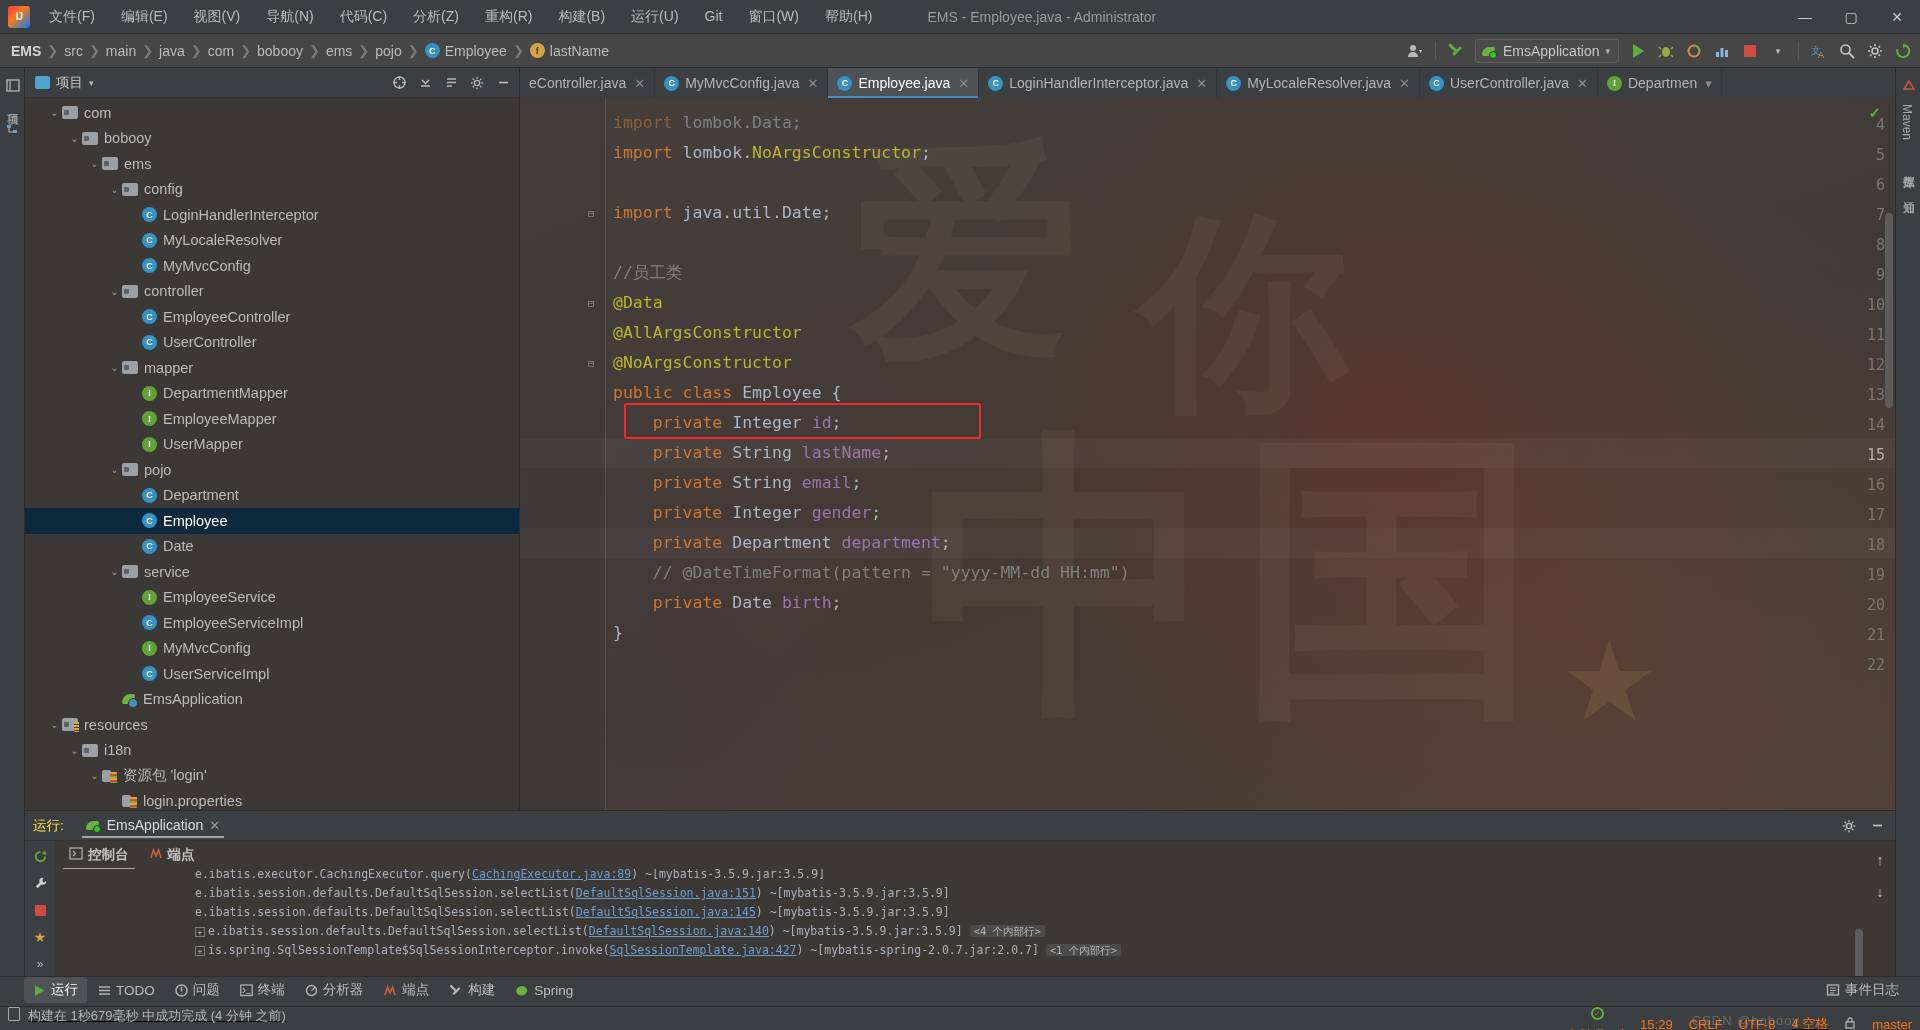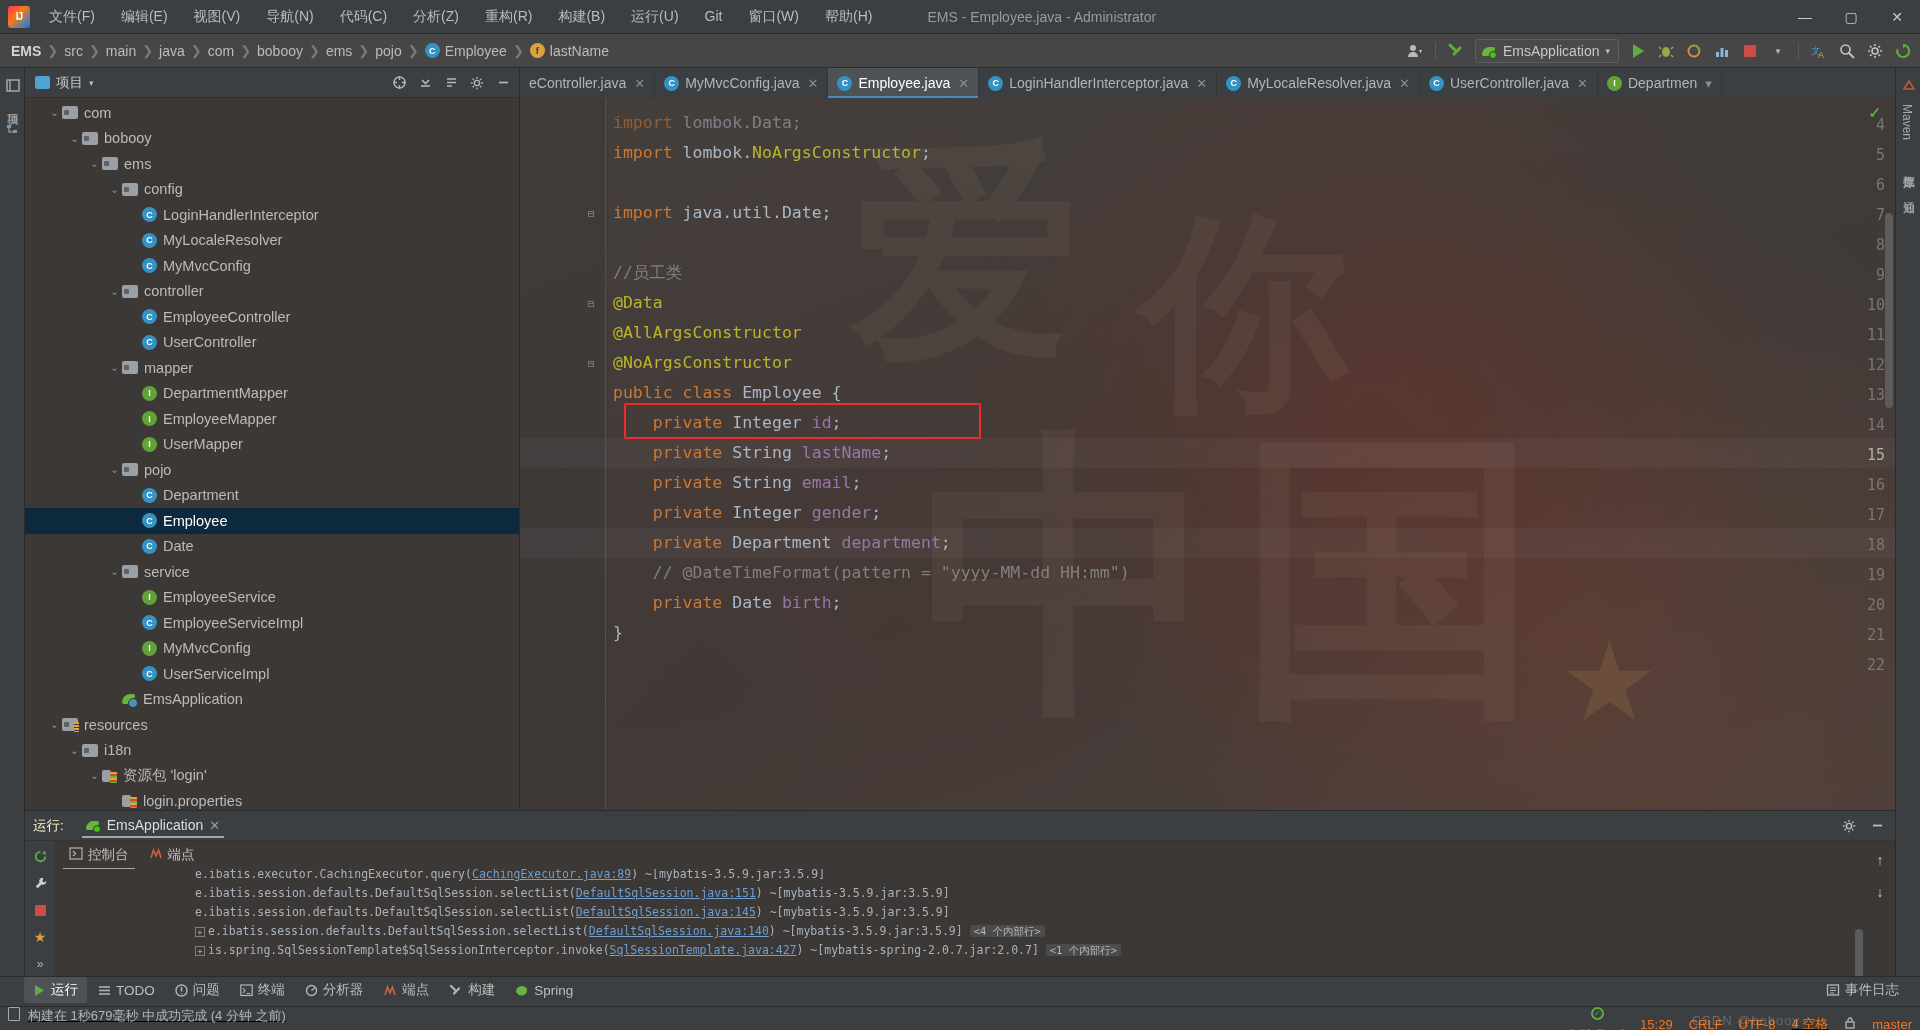--- a/index.html
+++ b/index.html
@@ -273,21 +273,21 @@
   
   .run-panel {
     position: absolute; left: 25px; right: 25px; top: 810px; height: 186px;
     background: #3c3836; border-top: 1px solid #2b2b2b;
     display:flex; flex-direction: column;
   }
   .run-head {
     height: 30px; display: flex; align-items: center; background: #3c3f41;
     flex: 0 0 auto; padding-left: 8px; border-bottom: 1px solid #343434;
   }
-  .run-label { color: #fef9c3; font-size: 13.5px; margin-right: 14px; }
+  .run-label { color: #fde047; font-size: 13.5px; margin-right: 14px; }
   .run-tab {
     display:flex; align-items:center; gap:6px; color:#ddd; font-size: 14px;
     padding: 4px 8px 5px; position: relative;
   }
   .run-tab::after {
     content:""; position:absolute; left:4px; right:4px; bottom:0; height:2px;
     background:#a6a6a6;
   }
   .run-head-right { margin-left:auto; display:flex; gap:4px; padding-right:6px; }
 
@@ -298,21 +298,21 @@
   }
   .rt-ico { color:#b0b0b0; font-size:14px; width:24px; height:22px;
     display:flex; align-items:center; justify-content:center; }
   .console-col { flex:1 1 auto; display:flex; flex-direction:column; min-width:0; }
   .console-tabs {
     height: 28px; display:flex; align-items:center; gap: 4px; padding-left: 6px;
     background:#3c3836; flex:0 0 auto;
   }
   .ctab {
     display:flex; align-items:center; gap:5px; color:#c3c3c3; font-size:13.5px;
-    padding: 3px 8px 4px; position:relative;
+    padding: 3px 8px 4px; position:relative;font-weight:bold;
   }
   .ctab.active::after {
     content:""; position:absolute; left:2px; right:2px; bottom:-2px; height:2px;
     background:#a6a6a6;
   }
   .console-out {
     flex: 1 1 auto; position: relative; overflow: hidden; background: #3c3836;
     padding-left: 6px;
   }
   .cline {

